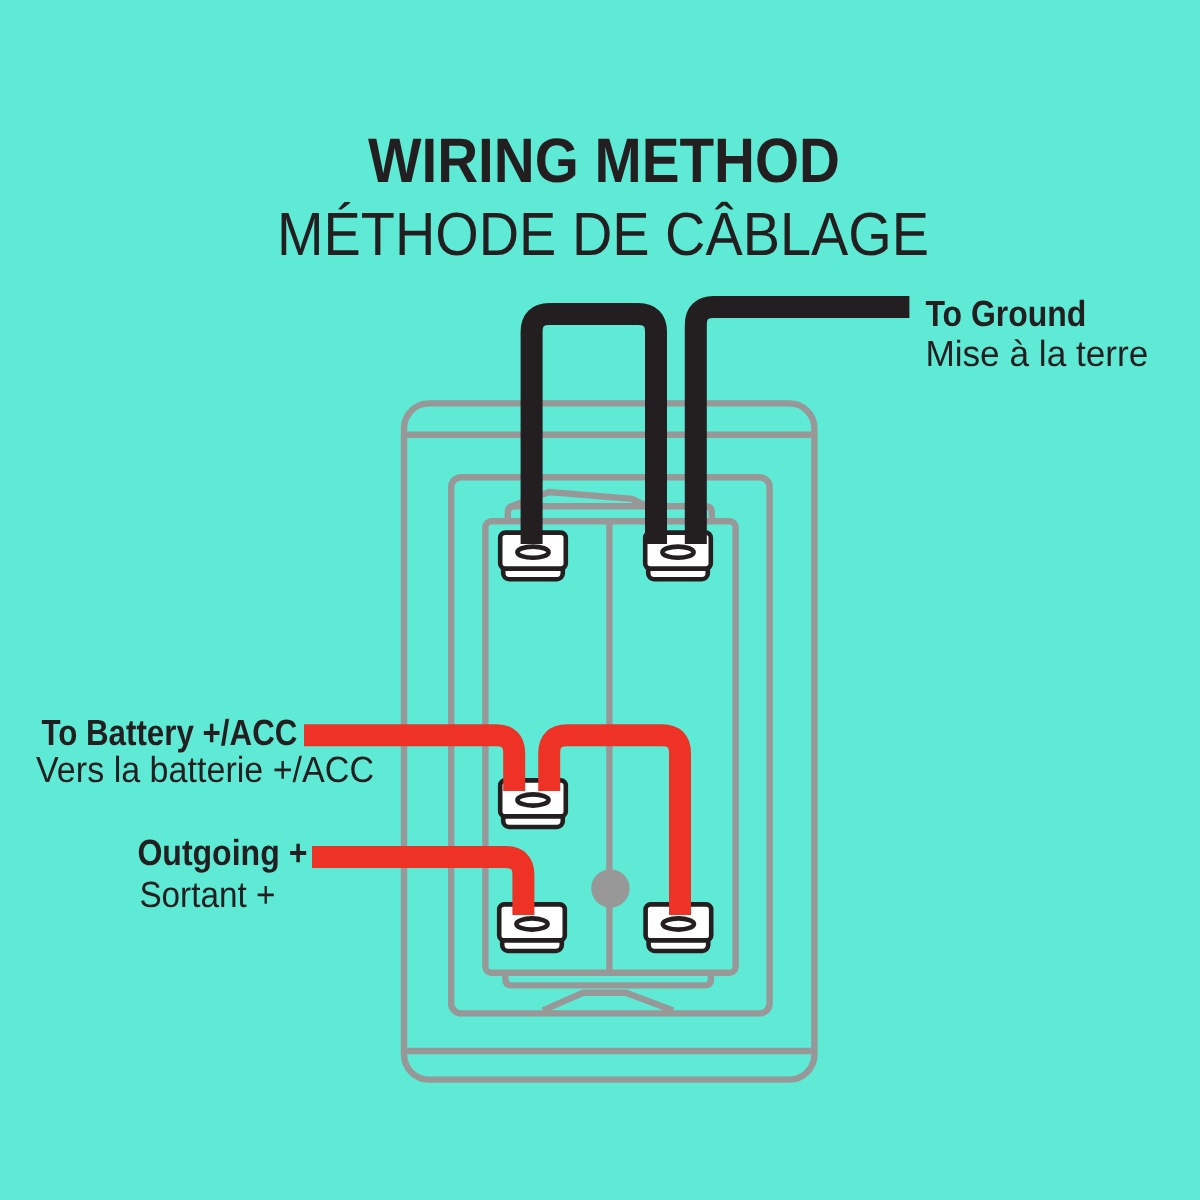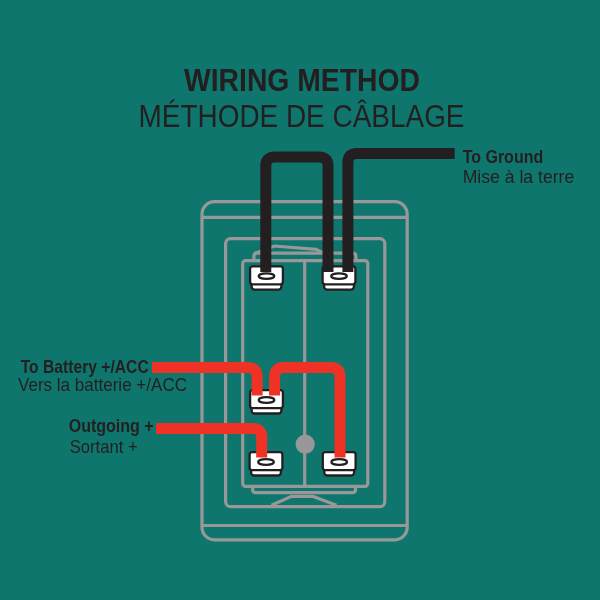--- a/index.html
+++ b/index.html
@@ -1,16 +1,16 @@
 <!DOCTYPE html>
 <html><head>
 <meta charset="utf-8">
 <style>
   html,body{margin:0;padding:0;background:#ffffff;}
-  #stage{position:relative;width:600px;height:600px;overflow:hidden;background:#0f766e;}
+  #stage{position:relative;width:600px;height:600px;overflow:hidden;background:#5eead4;}
   svg{position:absolute;left:0;top:0;}
   text{font-family:"Liberation Sans", sans-serif;fill:#231f20;}
   .b{font-weight:bold;}
 </style>
 </head>
 <body>
 <div id="stage">
 <svg width="600" height="600" viewBox="0 0 600 600">
 
   <g fill="none" stroke="#989898" stroke-width="3.2">

